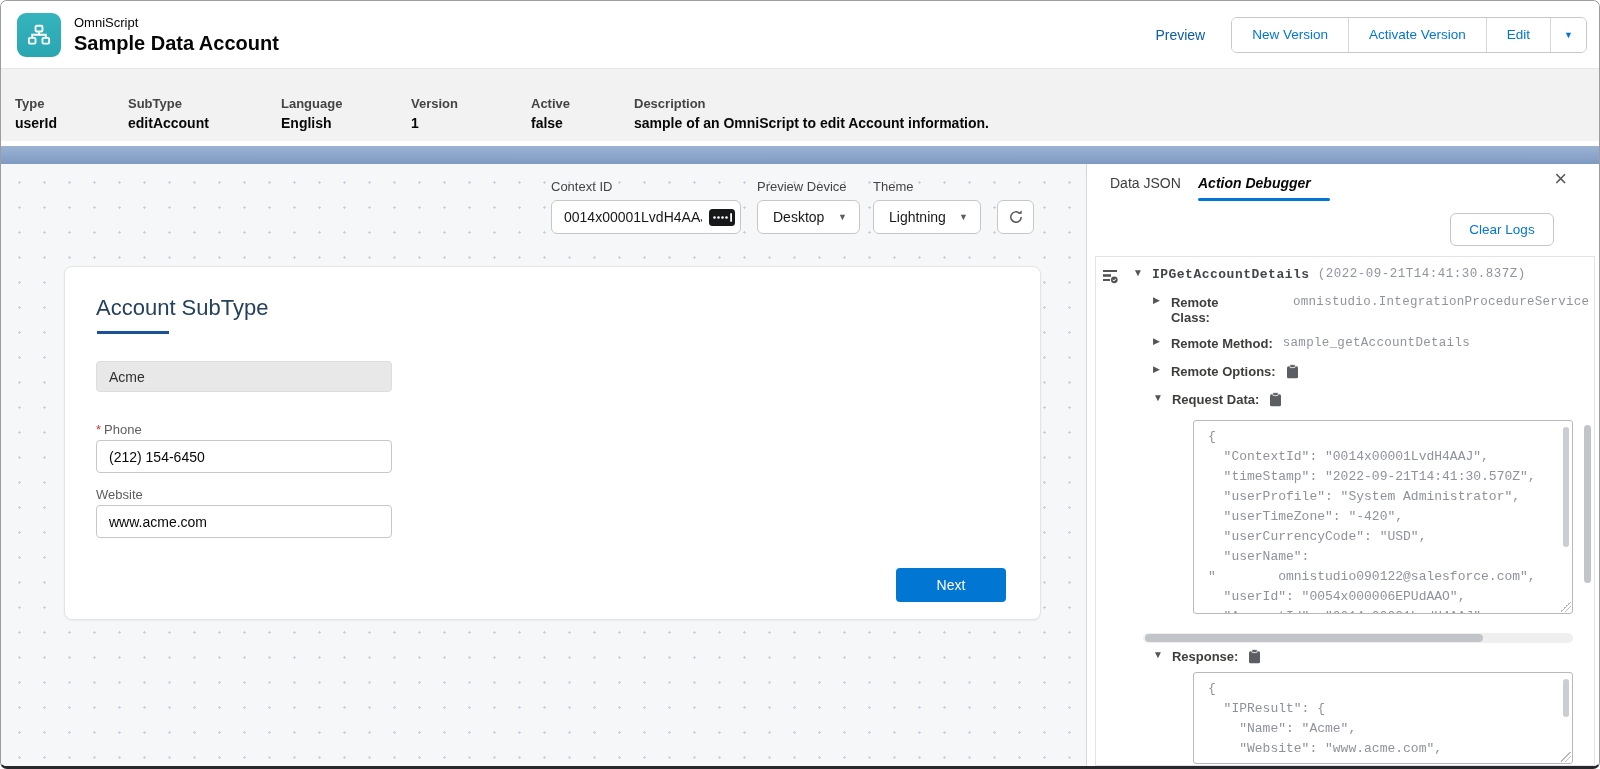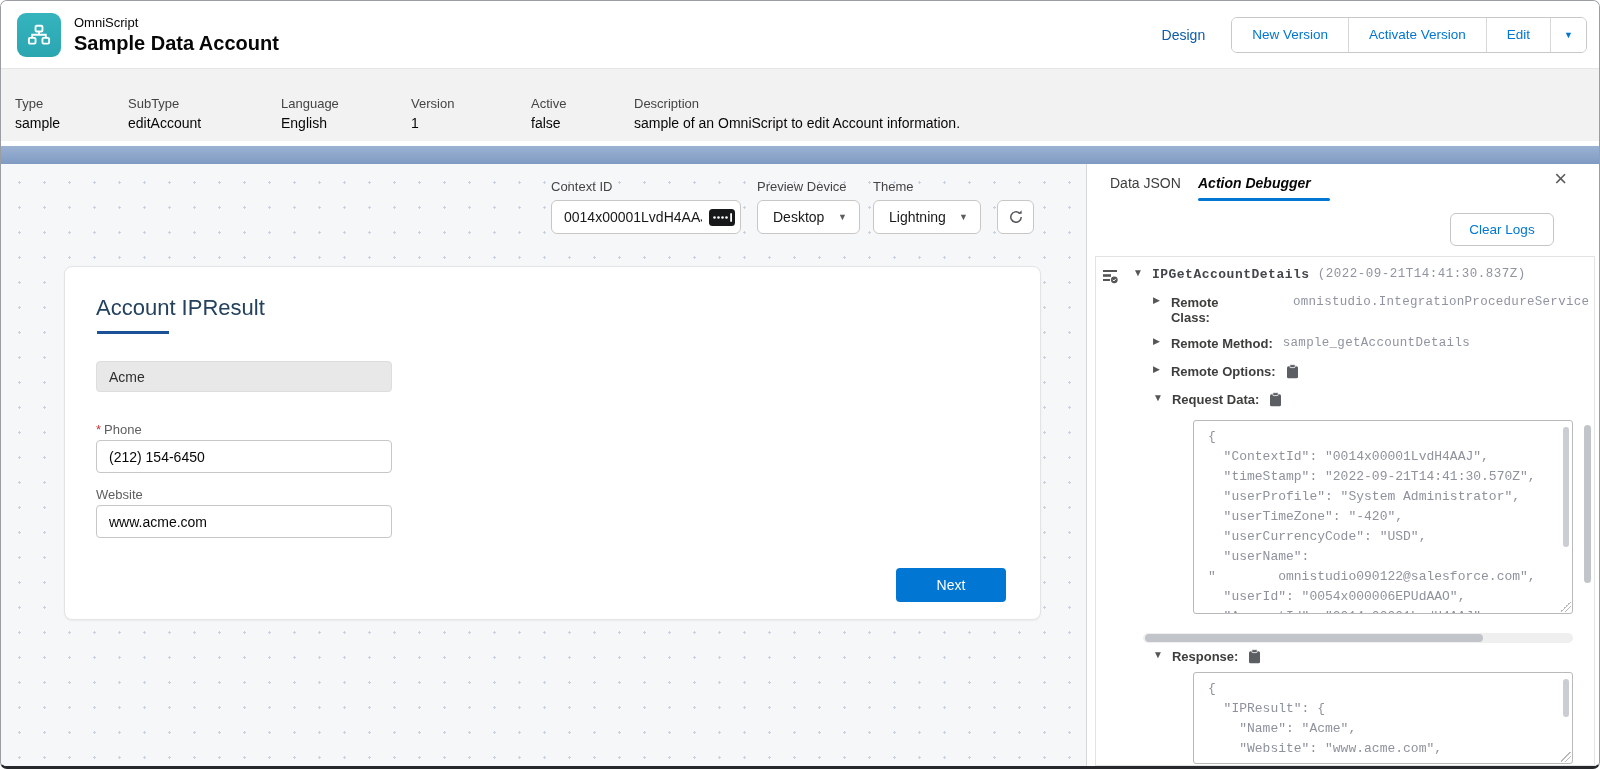--- a/index.html
+++ b/index.html
@@ -14,21 +14,21 @@
   .page-title { font-size:20px; font-weight:bold; color:#080707; }
   .topbar-actions { margin-left:auto; display:flex; align-items:center; }
   .design-link { font-size:14px; color:#0b5cab; margin-right:26px; cursor:pointer; }
   .btn-group { display:flex; height:36px; border:1px solid #c8c8c8; border-radius:6px; overflow:hidden; background:#fff; }
   .btn-group .gbtn { border:none; background:#fff; color:#0176d3; font-size:13.5px; font-family:inherit; padding:0 20px; cursor:pointer; border-left:1px solid #d8d8d8; display:flex; align-items:center; }
   .btn-group .gbtn:first-child { border-left:none; }
   .btn-group .arrow-btn { padding:0 13px; }
   .menu-caret { font-size:9px; color:#0176d3; }
 
   
-  .metabar { height:73px; background:#f3f2f2; border-top:1px solid #e6e6e6; position:relative; flex:0 0 auto; }
+  .metabar { height:73px; background:#f3f2f2; border-top:1px solid #e6e6e6; position:relative; flex:0 0 auto;font-weight:bold; }
   .meta-col { position:absolute; top:27px; }
   .meta-label { font-size:13px; color:#444; margin-bottom:4px; }
   .meta-value { font-size:14px; color:#080707; }
   .whitegap { height:5px; background:#fff; flex:0 0 auto; }
   .bluestrip { height:18px; background:linear-gradient(180deg,#9cb2d3,#7f9ac2); flex:0 0 auto; }
 
   
   .main { flex:1; min-height:0; display:flex; }
   .canvas { position:relative; flex:0 0 1085px; background-color:#f6f7f9;
             background-image:radial-gradient(circle,rgba(96,120,160,0.30) 1px,transparent 1.4px);
@@ -98,36 +98,36 @@
         <path d="M9 6.6 v2.2 M4.3 11 v-2.2 h9.4 v2.2" fill="none" stroke="#fff" stroke-width="1.3"></path>
         <rect x="2" y="11" width="4.6" height="4" rx="0.8" fill="none" stroke="#fff" stroke-width="1.3"></rect>
         <rect x="11.4" y="11" width="4.6" height="4" rx="0.8" fill="none" stroke="#fff" stroke-width="1.3"></rect>
       </svg>
     </div>
     <div class="entity-text">
       <div class="app-label">OmniScript</div>
       <div class="page-title">Sample Data Account</div>
     </div>
     <div class="topbar-actions">
-      <span class="design-link">Design</span>
+      <span class="design-link">Preview</span>
       <div class="btn-group">
         <button class="gbtn">New Version</button>
         <button class="gbtn">Activate Version</button>
         <button class="gbtn">Edit</button>
         <button class="gbtn arrow-btn">
             <span class="menu-caret">▼</span>
           </button>
       </div>
     </div>
   </div>
 
   <div class="metabar">
     <div class="meta-col" style="left:14px">
         <div class="meta-label">Type</div>
-        <div class="meta-value">sample</div>
+        <div class="meta-value">userId</div>
       </div>
     <div class="meta-col" style="left:127px">
         <div class="meta-label">SubType</div>
         <div class="meta-value">editAccount</div>
       </div>
     <div class="meta-col" style="left:280px">
         <div class="meta-label">Language</div>
         <div class="meta-value">English</div>
       </div>
     <div class="meta-col" style="left:410px">
@@ -178,21 +178,21 @@
       </div>
 
       <div class="ctl-box refresh-btn" style="left:996px">
         <svg width="16" height="16" viewBox="0 0 16 16">
           <path d="M13.2 8a5.2 5.2 0 1 1-1.7-3.85" fill="none" stroke="#54575c" stroke-width="1.5"></path>
           <path d="M13.6 1.2 l0.1 3.6 -3.6 0.1 z" fill="#54575c"></path>
         </svg>
       </div>
 
       <div class="card">
-        <div class="card-title">Account IPResult</div>
+        <div class="card-title">Account SubType</div>
         <div class="card-title-rule"></div>
 
         <div class="f-label" style="top:94px">Name</div>
         <input class="f-input" style="top: 94px;" disabled="" value="Acme">
 
         <div class="f-label" style="top:155px"><span class="req-star">*</span><span>Phone</span></div>
         <input class="f-input" style="top: 173px;" value="(212) 154-6450">
 
         <div class="f-label" style="top:220px">Website</div>
         <input class="f-input" style="top: 238px;" value="www.acme.com">

